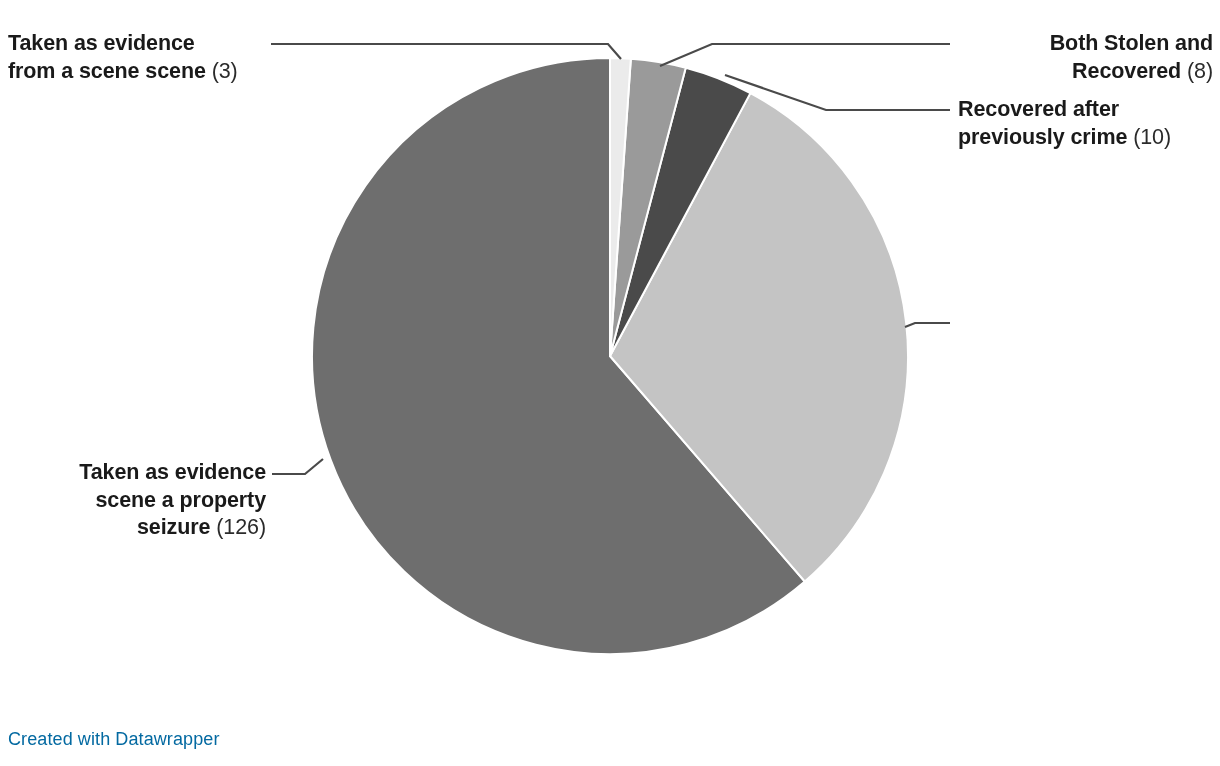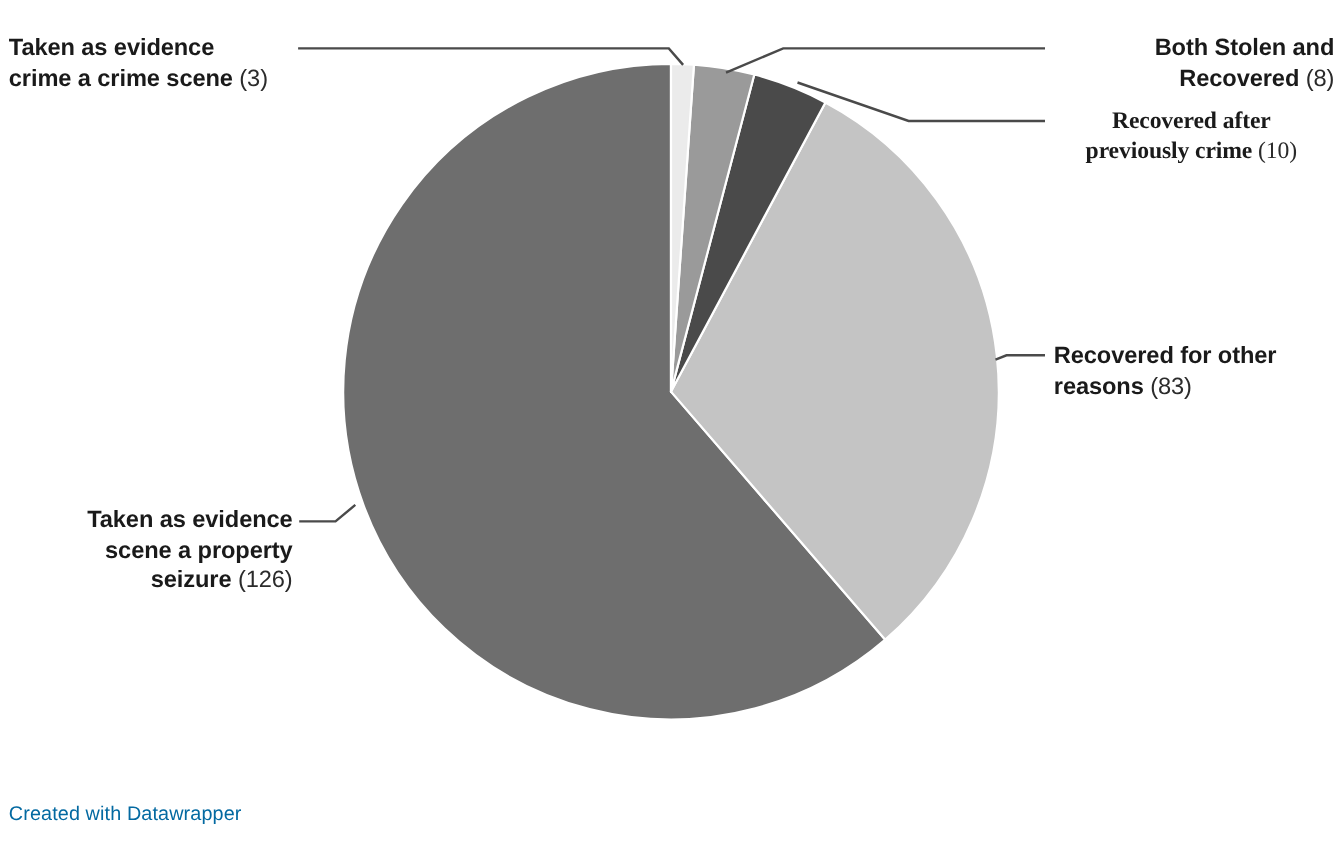--- a/index.html
+++ b/index.html
@@ -70,22 +70,21 @@
   #label-both-stolen {
     left: 958px;
     top: 30px;
     width: 255px;
     text-align: right;
   }
   #label-recovered-after {
     left: 958px;
     top: 96px;
     width: 250px;
-    text-align: center;
-    font-family: Liberation Serif, serif;
+    text-align: left;
   }
   #label-recovered-other {
     left: 958px;
     top: 310px;
     width: 250px;
     text-align: left;
   }
   #label-property-seizure {
     left: 22px;
     top: 459px;
@@ -127,44 +126,38 @@
     <path class="leader-line" d="M 950 110 L 826 110 L 725 75"></path>
 
     <path class="leader-line" d="M 950 323 L 915 323 L 905 327"></path>
 
     <path class="leader-line" d="M 272 474 L 305 474 L 323 459"></path>
   </svg>
 
   <div class="pie-label" id="label-crime-scene">
     <span>Taken as evidence</span>
     <br>
-    <span>crime a crime scene</span>
+    <span>from a scene scene</span>
     <span class="lbl-value">(3)</span>
   </div>
 
   <div class="pie-label" id="label-both-stolen">
     <span>Both Stolen and</span>
     <br>
     <span>Recovered</span>
     <span class="lbl-value">(8)</span>
   </div>
 
   <div class="pie-label" id="label-recovered-after">
     <span>Recovered after</span>
     <br>
     <span>previously crime</span>
     <span class="lbl-value">(10)</span>
   </div>
 
-  <div class="pie-label" id="label-recovered-other">
-    <span>Recovered for other</span>
-    <br>
-    <span>reasons</span>
-    <span class="lbl-value">(83)</span>
-  </div>
 
   <div class="pie-label" id="label-property-seizure">
     <span>Taken as evidence</span>
     <br>
     <span>scene a property</span>
     <br>
     <span>seizure</span>
     <span class="lbl-value">(126)</span>
   </div>
 

